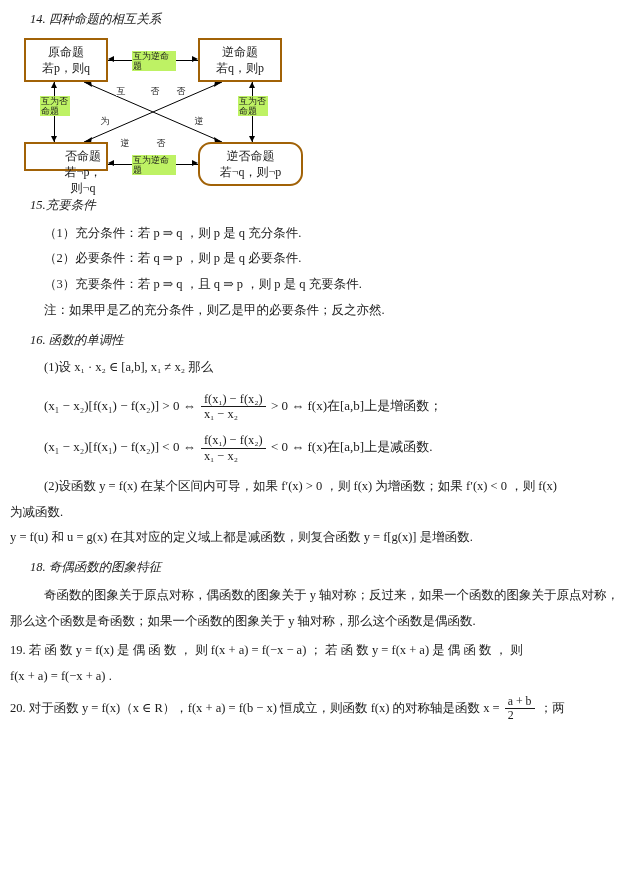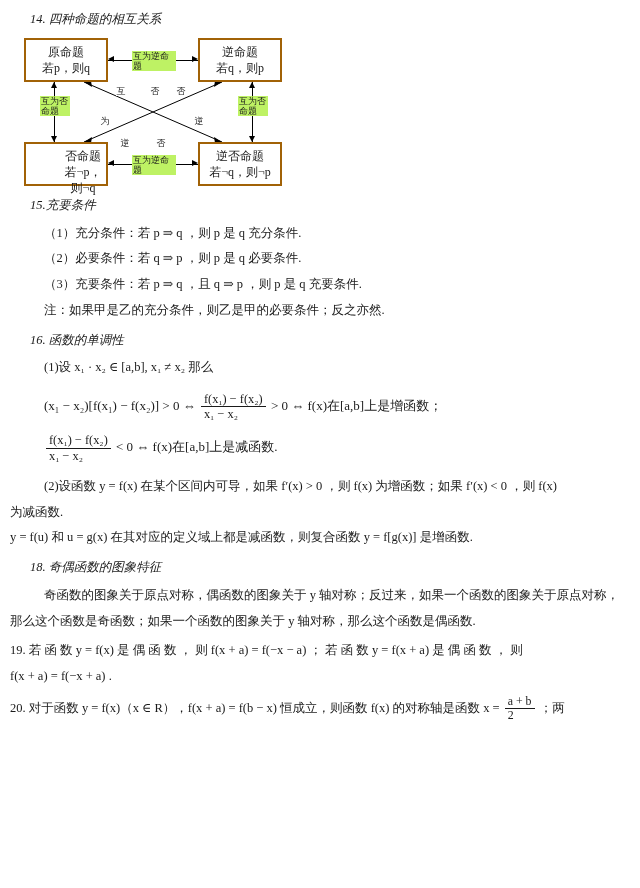--- a/index.html
+++ b/index.html
@@ -16,22 +16,22 @@
   .indent1{margin-left:34px;}
   
   .diagram{position:relative;width:258px;height:148px;margin:6px 0 8px 14px;}
   .node{
     position:absolute;border:2px solid #a16207;background:#fff;
     text-align:center;line-height:1.35;font-size:12px;padding:4px 2px;
     box-sizing:border-box;z-index:3;
   }
   .n-tl{left:0;top:0;width:84px;height:44px;}
   .n-tr{left:174px;top:0;width:84px;height:44px;font-family:Liberation Serif, serif;}
-  .n-bl{left:0;top:104px;width:84px;height:44px;padding-left:36px;}
-  .n-br{left:174px;top:104px;width:84px;height:44px;}
+  .n-bl{left:0;top:104px;width:84px;height:29px;padding-left:36px;}
+  .n-br{left:174px;top:104px;width:105px;height:44px;border-radius:13px;}
   .ln{position:absolute;background:#000;z-index:1;}
   .h-line{height:1px;}
   .v-line{width:1px;}
   .diag-svg{position:absolute;left:0;top:0;width:258px;height:148px;z-index:1;}
   .lbl{position:absolute;background:#bef264;font-size:9px;line-height:1.15;text-align:left;z-index:4;padding:0 1px;}
   .lbl2{position:absolute;background:#fff;font-size:9px;line-height:1.15;text-align:center;z-index:4;width:10px;}
   .arrow{position:absolute;width:0;height:0;z-index:2;}
   .ar-r{border-top:3.5px solid transparent;border-bottom:3.5px solid transparent;border-left:6px solid #000;}
   .ar-l{border-top:3.5px solid transparent;border-bottom:3.5px solid transparent;border-right:6px solid #000;}
   .ar-d{border-left:3.5px solid transparent;border-right:3.5px solid transparent;border-top:6px solid #000;}
@@ -126,20 +126,21 @@
   <div class="eqrow">
     <span>(x₁ − x₂)[f(x₁) − f(x₂)] &gt; 0 ⇔</span>
     <span class="frac">
       <span class="num">f(x₁) − f(x₂)</span>
       <span class="den">x₁ − x₂</span>
     </span>
     <span>&gt; 0 ⇔ f(x)在[a,b]上是增函数；</span>
   </div>
 
   <div class="eqrow">
+    <span>(x₁ − x₂)[f(x₁) − f(x₂)] &lt; 0 ⇔</span>
     <span class="frac">
       <span class="num">f(x₁) − f(x₂)</span>
       <span class="den">x₁ − x₂</span>
     </span>
     <span>&lt; 0 ⇔ f(x)在[a,b]上是减函数.</span>
   </div>
 
   <div class="para indent1">(2)设函数 y = f(x) 在某个区间内可导，如果 f′(x) &gt; 0 ，则 f(x) 为增函数；如果 f′(x) &lt; 0 ，则 f(x)</div>
   <div class="para">为减函数.</div>
 

